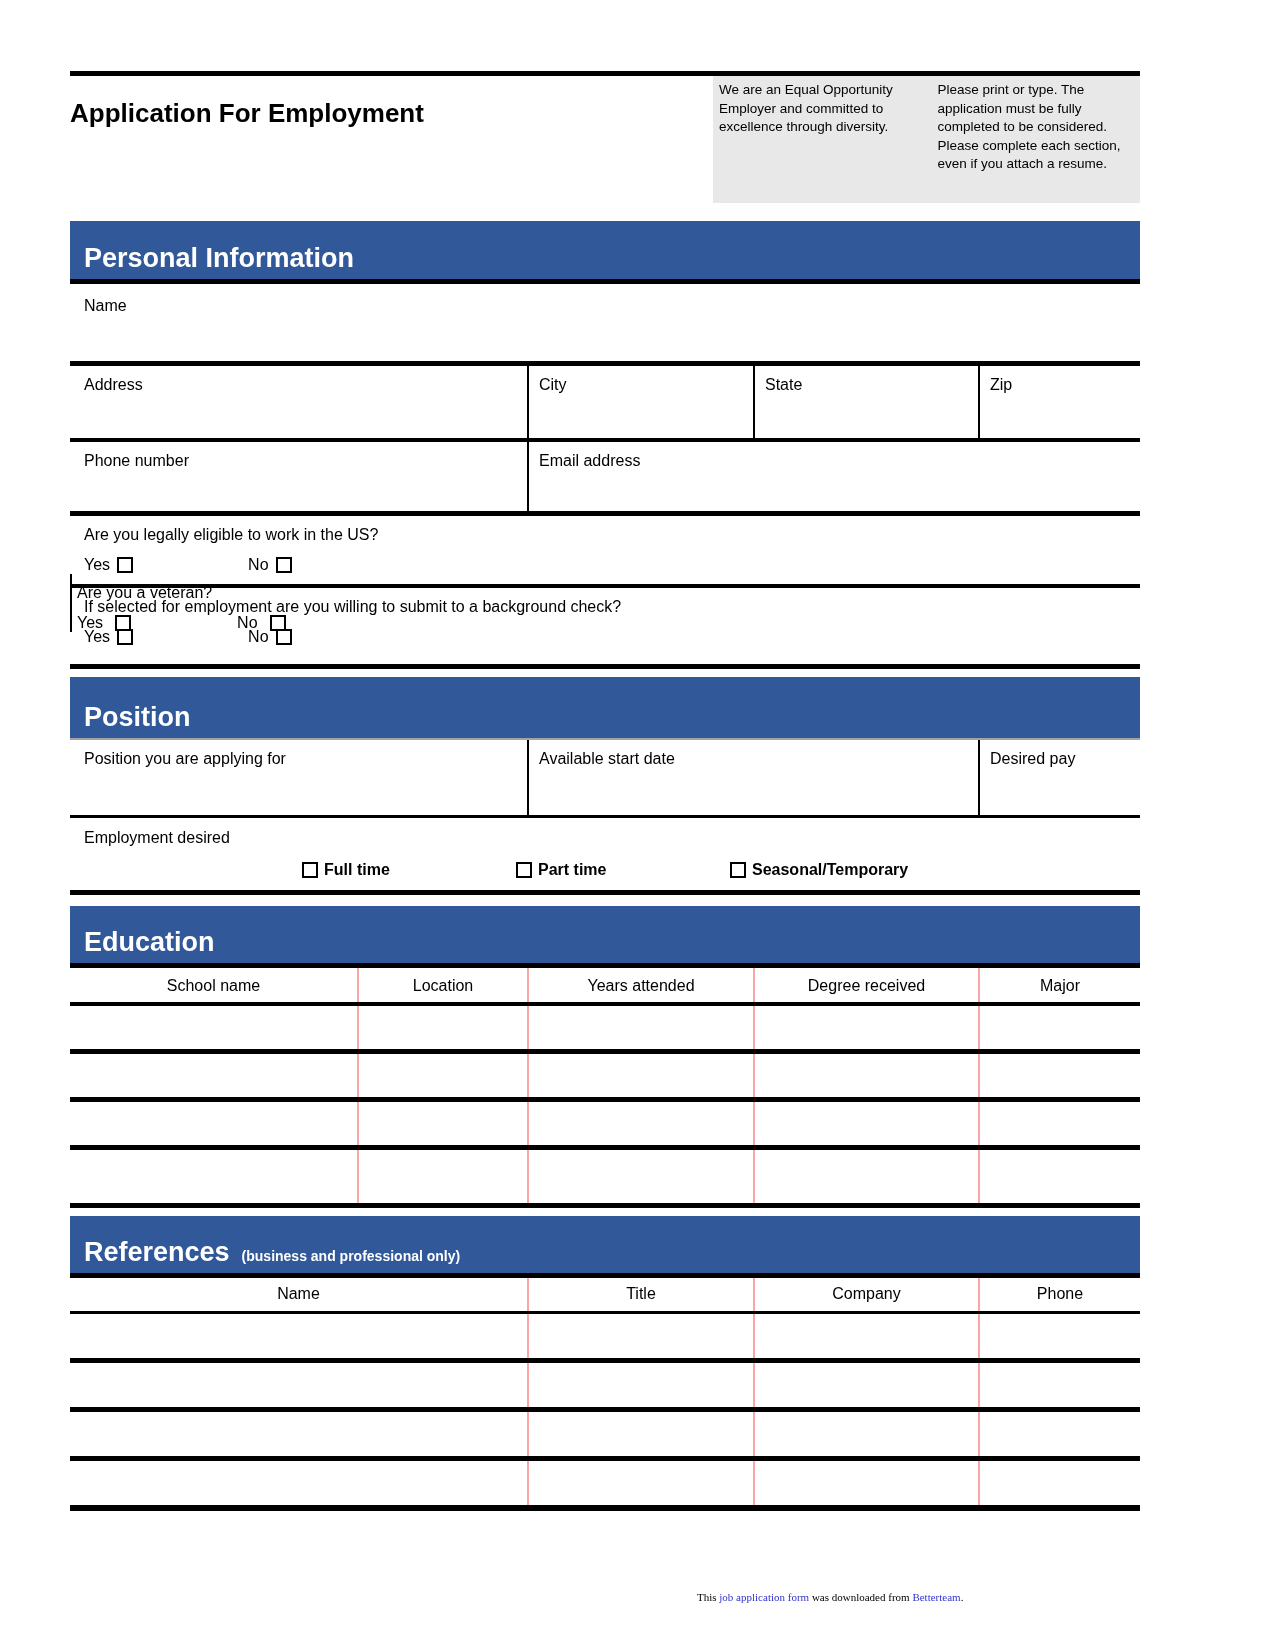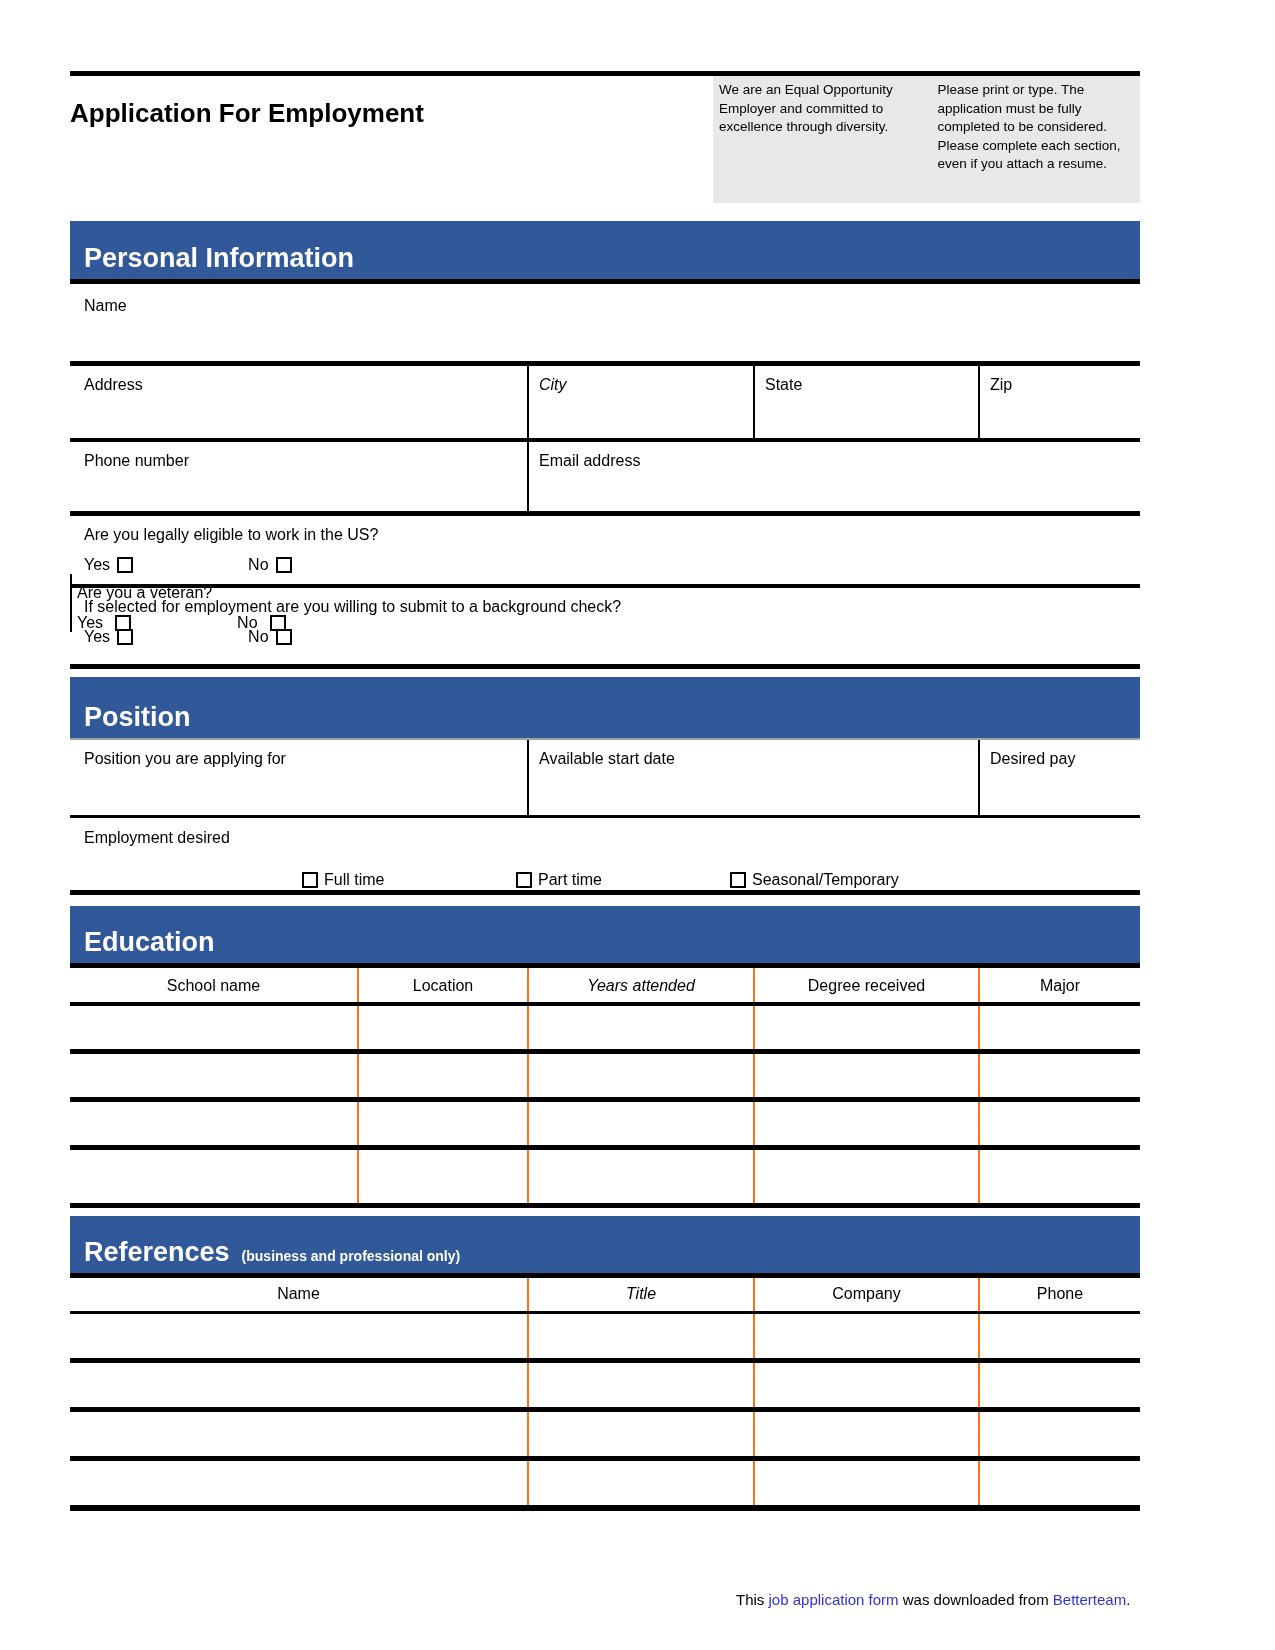--- a/index.html
+++ b/index.html
@@ -27,53 +27,53 @@
   .lbl { font-size:16px; }
   .name-row { height:77px; padding:13px 0 0 14px; }
 
   .tbl-pi { border-top:5px solid #000; }
   .trow { display:flex; border-bottom:4px solid #000; }
   .cell { padding:10px 10px 0 10px; }
   .cell:first-child { padding-left:14px; }
   .cell + .cell { border-left:2px solid #000; }
 
   .w457{width:457px;} .w451{width:451px;} .w613{width:613px;} .w287{width:287px;}
-  .w226{width:226px;font-style:italic;} .w225{width:225px;} .w170{width:170px;} .w162{width:162px;} .w1070{width:1070px;}
+  .w226{width:226px;} .w225{width:225px;} .w170{width:170px;} .w162{width:162px;} .w1070{width:1070px;}
 
   .r-addr  { height:76px; }
   .r-phone { height:74px; border-bottom-width:5px; }
   .r-elig  { height:72px;flex-direction:column; }
   .r-bg    { height:81px; border-bottom-width:5px; }
   .q { font-size:16px; }
   .yn { display:flex; align-items:center; margin-top:12px; font-size:16px; }
   .cb { width:16px; height:16px; border:2px solid #000; display:inline-block; background:#fff; flex:0 0 auto; }
   .yn .cb { margin-left:7px; }
   .yn .no { margin-left:115px; }
   .cell-vet { padding-left:5px; padding-top:10px; }
   .yn-vet .cb { margin-left:12px; }
   .yn-vet .no { margin-left:106px; }
 
   .r-pos { height:78px; border-bottom-width:3px; }
   .r-emp { height:77px; border-bottom-width:5px; display:block; }
   .emp-label { padding:11px 0 0 14px; }
-  .emp-opts { margin-top:24px; padding-left:232px; display:flex; }
+  .emp-opts { margin-top:14px; padding-left:232px; display:flex;font-weight:bold; }
   .opt { width:214px; display:flex; align-items:center; font-size:16px; }
   .opt .cb { margin-right:6px; }
 
   .hcell { font-size:16px; text-align:center; padding-top:9px; }
-  .hcell + .hcell, .ecell + .ecell { border-left:2px solid #f97316; }
+  .hcell + .hcell, .ecell + .ecell { border-left:2px solid #fca5a5; }
   .edu-head { height:38px; }
   .edu-row  { height:48px; border-bottom-width:5px; }
   .edu-row-last { height:58px; }
   .ref-head { height:36px; border-bottom-width:3px; padding-top:0; }
   .ref-head .hcell { padding-top:7px; }
   .ref-row  { height:49px; border-bottom-width:5px; }
   .ref-row-last { height:50px; border-bottom-width:6px; }
 
-  .footer { position:absolute; left:736px; top:1591px; font-size:15px; white-space:nowrap; }
+  .footer { position:absolute; left:697px; top:1591px; font-size:11px; white-space:nowrap;font-family:Liberation Serif, serif; }
   .flink { color:#3333CC; cursor:pointer; text-decoration:none; }
 </style>
 </head>
 <body>
 
 <div class="content">
 
   <div class="top-rule"></div>
 
   <div class="header">

